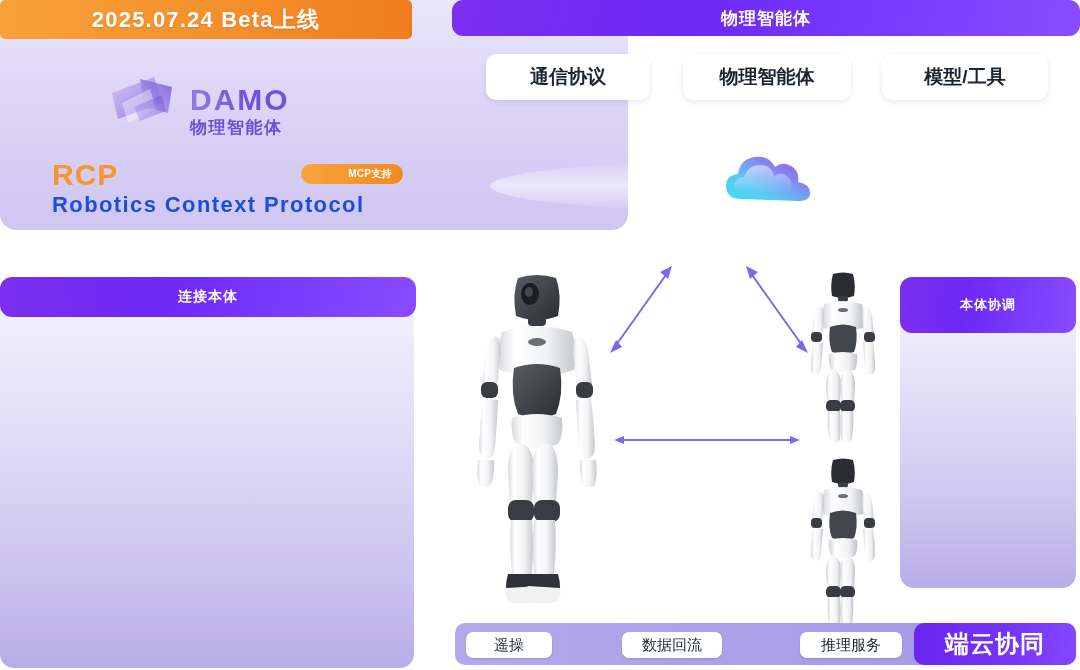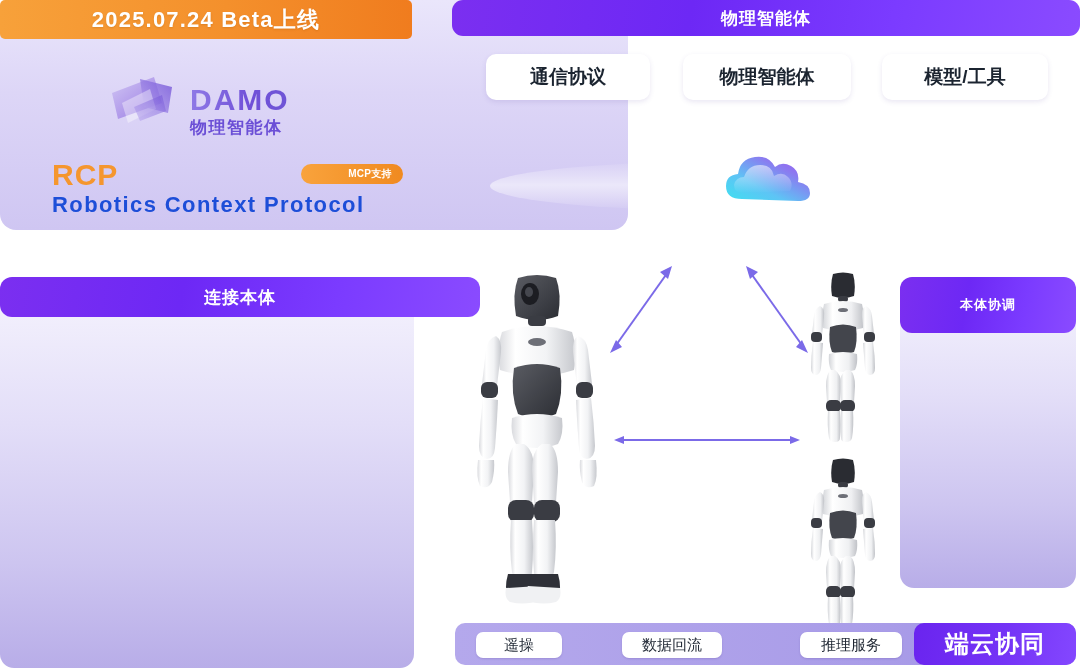--- a/index.html
+++ b/index.html
@@ -129,21 +129,21 @@
     font-weight: bold;
     display: flex;
     align-items: center;
     justify-content: center;
     letter-spacing: 0.3px;
     padding-left: 36px;
   }
 
   
   #left-panel-body { left: 0px; top: 292px; width: 414px; height: 376px; }
-  #left-panel-header { left: 0px; top: 277px; width: 480px; height: 40px; font-size: 17px; }
+  #left-panel-header { left: 0px; top: 277px; width: 416px; height: 40px; font-size: 14px; }
 
   .srv-box {
     position: absolute;
     border-radius: 8px;
     background: linear-gradient(180deg, #cfc6f2 0%, #c2b6ee 100%);
     color: #2b1b8a;
     font-size: 17px;
     font-weight: bold;
     display: flex;
     align-items: center;
@@ -456,16 +456,16 @@
 
 <div id="rp-body" class="panel-body"></div>
 <div id="rp-header" class="panel-header">
   <span>本体协调</span>
 </div>
 <div class="chip rp-chip" style="top:344px;">R2R</div>
 <div class="chip rp-chip" style="top:428px;">可信协同</div>
 <div class="chip rp-chip" style="top:508px;">主/从</div>
 
 <div id="bottom-bar"></div>
-<div class="bb-chip" style="left:476px; width:86px;">遥操</div>
+<div class="bb-chip" style="left:466px; width:86px;">遥操</div>
 <div class="bb-chip" style="left:622px; width:100px;">数据回流</div>
 <div class="bb-chip" style="left:766px; width:102px;margin-left:34px;">推理服务</div>
 <div id="bb-highlight">端云协同</div>
 
 </body></html>

